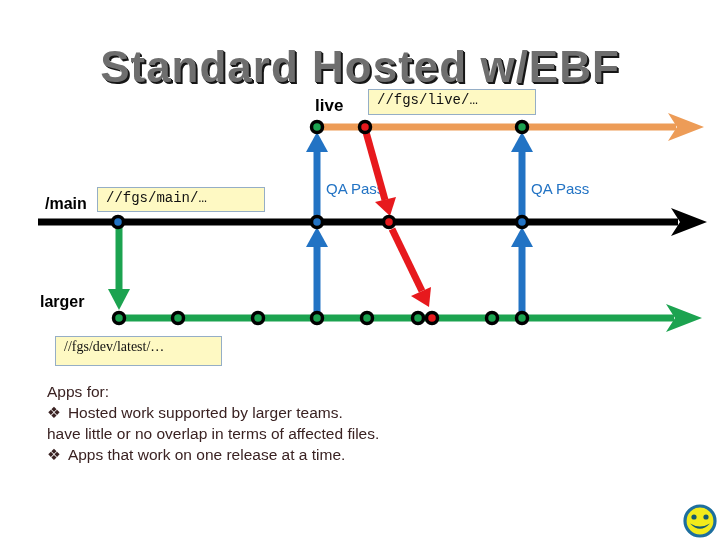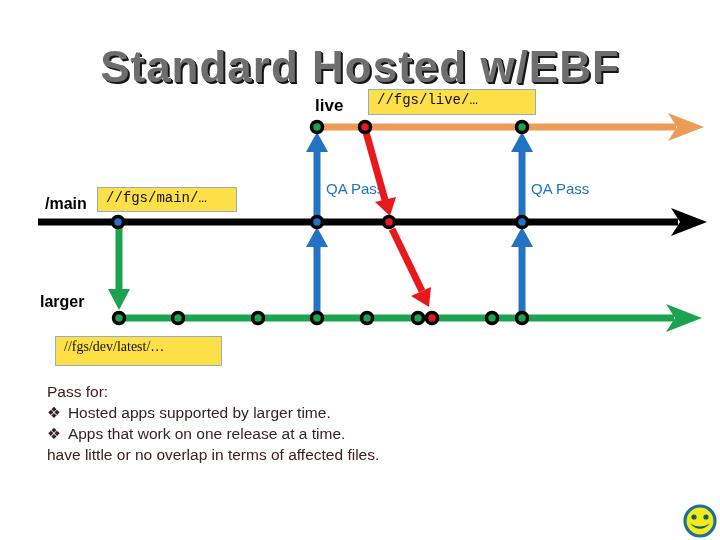--- a/index.html
+++ b/index.html
@@ -23,27 +23,27 @@
   .h-orange{fill:var(--orange);}   .h-black{fill:var(--timeline-black);}
   .h-green{fill:var(--green);}     .h-blue{fill:var(--blue);}
   .h-red{fill:var(--red);}
   .dot { stroke:#000; stroke-width:3.5; }
   .dot-green{fill:var(--dot-green);} .dot-blue{fill:var(--dot-blue);} .dot-red{fill:var(--dot-red);}
   .branch-label { position:absolute; font-weight:bold; color:#000; }
   .label-live   { left:315px; top:96px; font-size:17px; }
   .label-main   { left:45px;  top:195px; font-size:16px; }
   .label-latest { left:40px;  top:293px; font-size:16px; }
   .path-box {
-    position:absolute; box-sizing:border-box; background:#fde047;
+    position:absolute; box-sizing:border-box; background:#fef9c3;
     border:1.5px solid var(--box-border);
     font-family:"Liberation Mono", monospace; font-size:14px; color:#111;
     padding:2px 8px; white-space:nowrap; overflow:hidden;
   }
   .box-live   { left:368px; top:89px;  width:168px; height:26px; }
-  .box-main   { left:97px;  top:187px; width:140px; height:25px; }
+  .box-main   { left:97px;  top:187px; width:168px; height:25px; }
   .box-latest { left:55px;  top:336px; width:167px; height:30px;font-family:Liberation Serif, serif; }
   .qa-label { position:absolute; color:var(--qa-text); font-size:15px; }
   .qa-left  { left:326px; top:180px; }
   .qa-right { left:531px; top:180px; }
   .body-block {
     position:absolute; left:47px; top:381px; width:660px;
     font-size:15.5px; line-height:21px; color:var(--body-text);
   }
   .body-line { white-space:nowrap; }
   .bullet { margin-right:7px; }
@@ -133,24 +133,24 @@
     <circle class="dot dot-green" cx="258" cy="318" r="5.5"></circle>
     <circle class="dot dot-green" cx="317" cy="318" r="5.5"></circle>
     <circle class="dot dot-green" cx="367" cy="318" r="5.5"></circle>
     <circle class="dot dot-green" cx="418" cy="318" r="5.5"></circle>
     <circle class="dot dot-red" cx="432" cy="318" r="5.5"></circle>
     <circle class="dot dot-green" cx="492" cy="318" r="5.5"></circle>
     <circle class="dot dot-green" cx="522" cy="318" r="5.5"></circle>
   </svg>
 
   <div class="body-block">
-    <div class="body-line"><span class="bullet"></span><span>Pass for:</span></div>
-    <div class="body-line"><span class="bullet">❖</span><span>Hosted apps supported by larger time.</span></div>
+    <div class="body-line"><span class="bullet"></span><span>Apps for:</span></div>
+    <div class="body-line"><span class="bullet">❖</span><span>Hosted work supported by larger teams.</span></div>
+    <div class="body-line"><span class="bullet"></span><span>have little or no overlap in terms of affected files.</span></div>
     <div class="body-line"><span class="bullet">❖</span><span>Apps that work on one release at a time.</span></div>
-    <div class="body-line"><span class="bullet"></span><span>have little or no overlap in terms of affected files.</span></div>
   </div>
 
   <svg class="smiley" viewBox="0 0 36 36">
     <circle cx="18" cy="18" r="15" style="fill:var(--smiley-yellow); stroke:var(--smiley-outline); stroke-width:3.2"></circle>
     <circle cx="12" cy="14" r="2.6" style="fill:var(--smiley-features)"></circle>
     <circle cx="24" cy="14" r="2.6" style="fill:var(--smiley-features)"></circle>
     <path d="M8 20.5 Q18 31 28 20.5 Q18 26.5 8 20.5 Z" style="fill:var(--smiley-features)"></path>
   </svg>
 
 </div>

